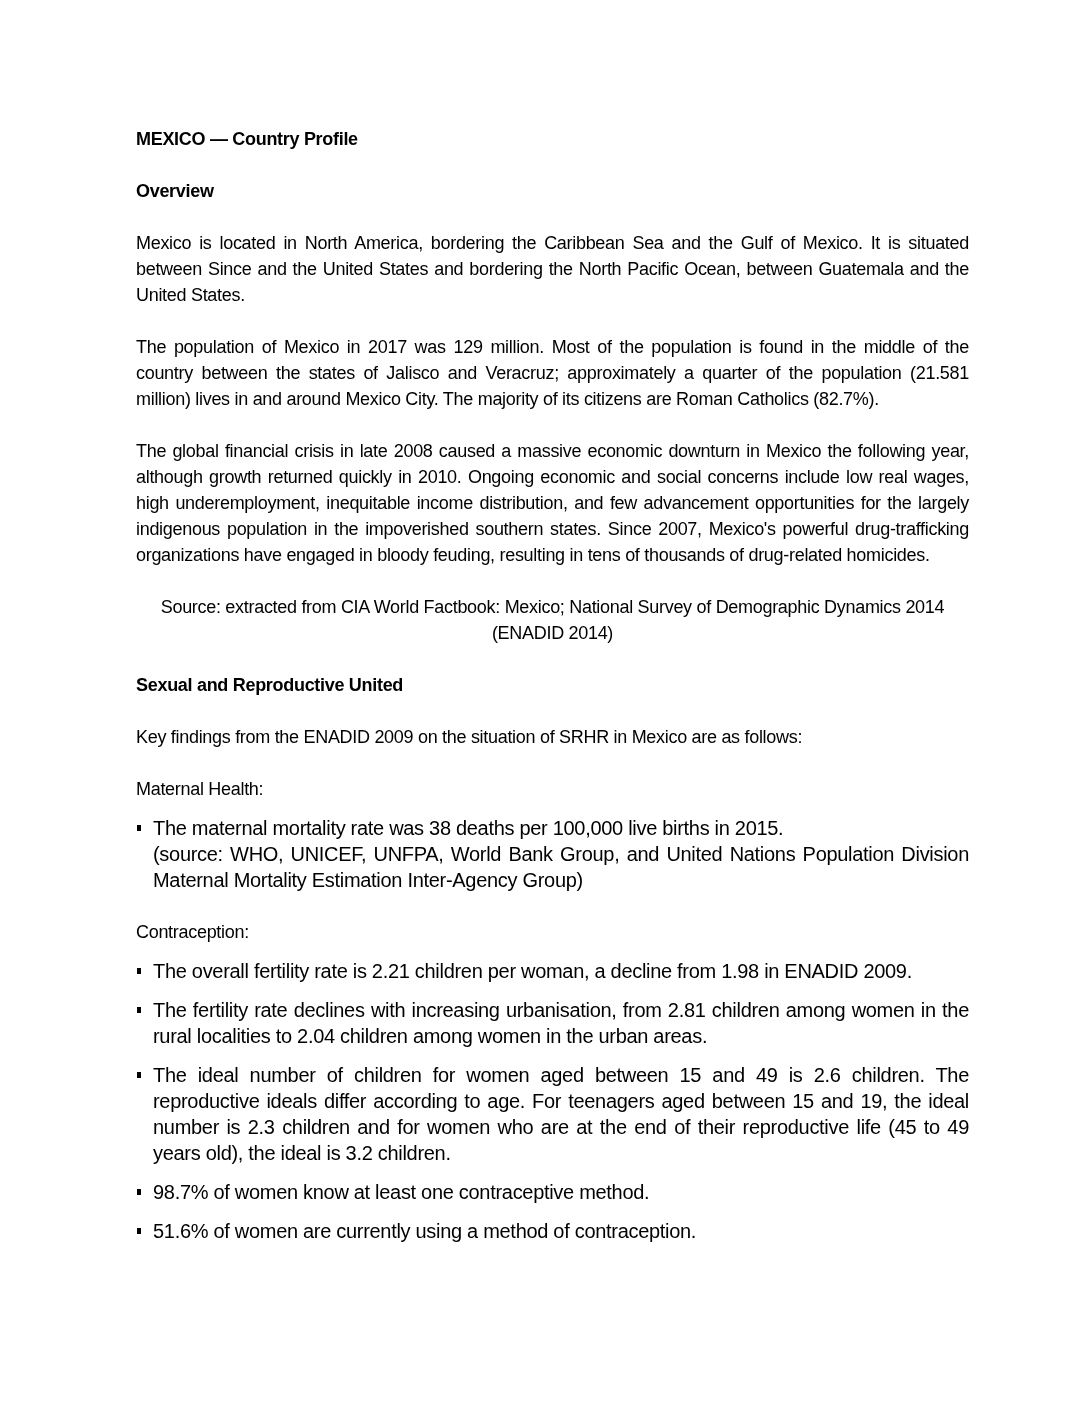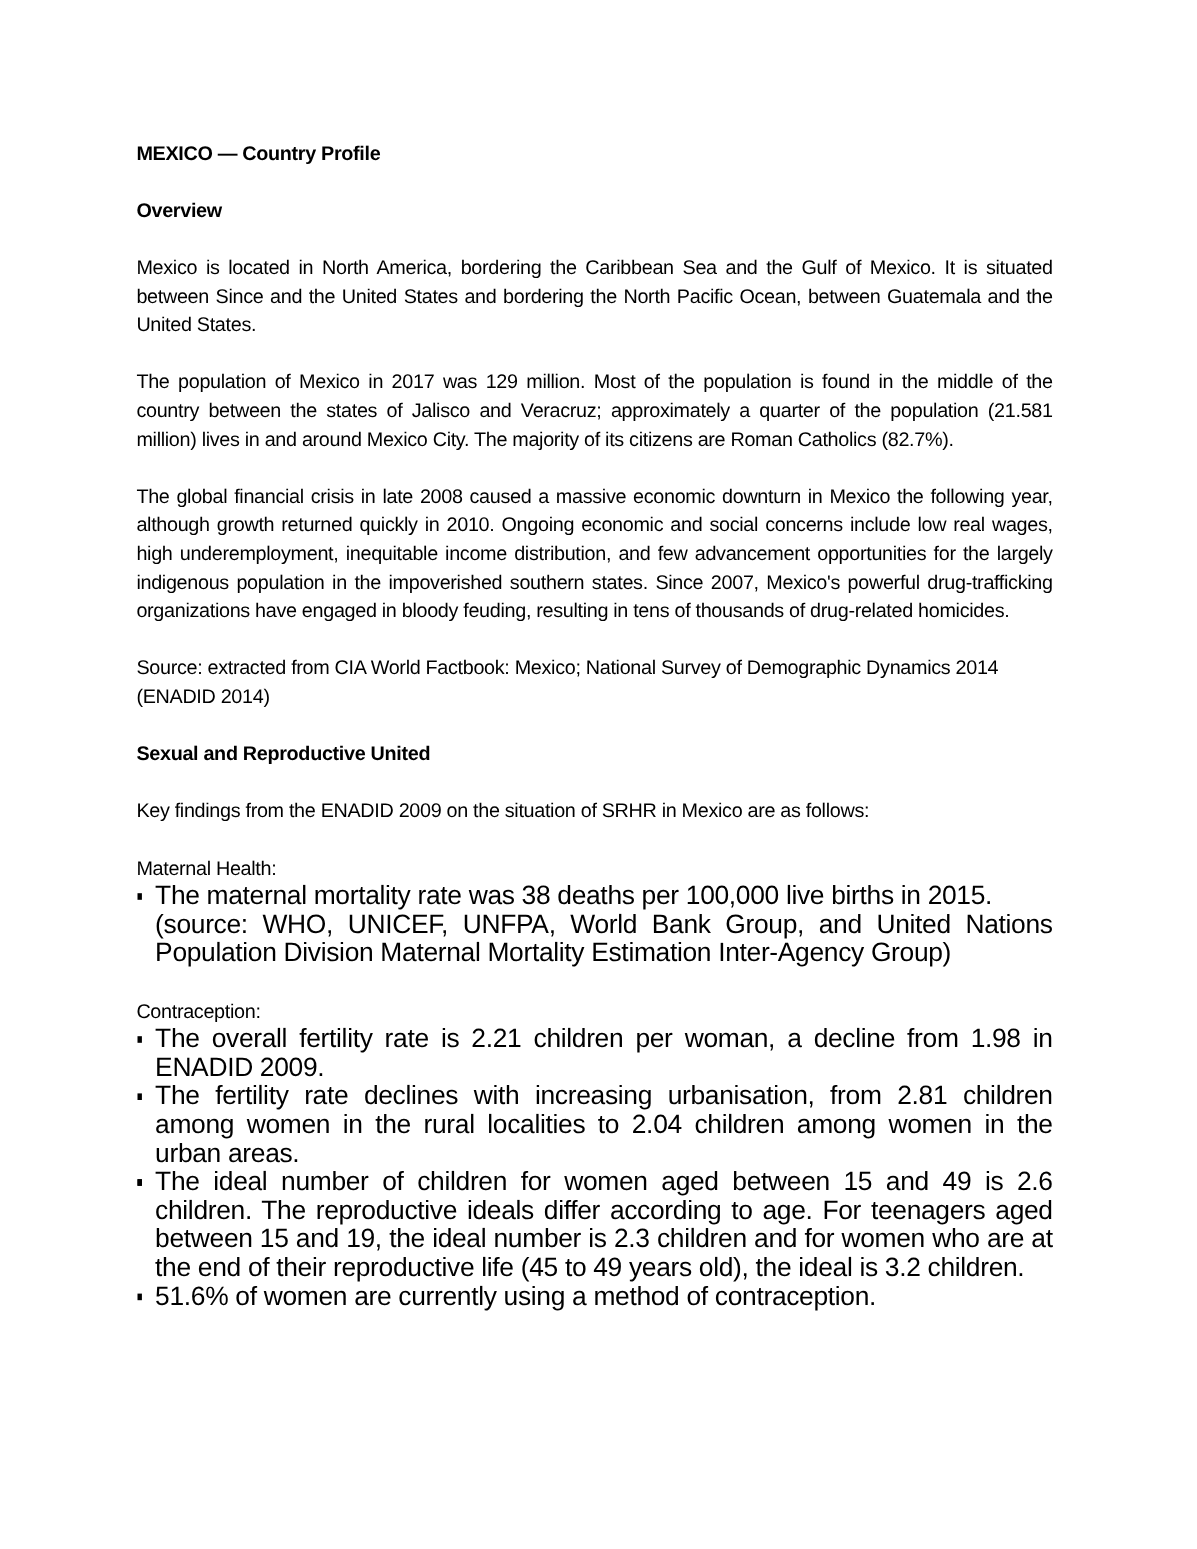--- a/index.html
+++ b/index.html
@@ -1,52 +1,53 @@
 <!DOCTYPE html>
 <html><head>
 <meta charset="utf-8">
 <style>
   html, body { margin: 0; padding: 0; background: #ffffff; }
   body { width: 1088px; height: 1408px; position: relative; overflow: hidden;
          font-family: "Liberation Sans", sans-serif; color: #000; }
-  .page { position: absolute; left: 124px; top: 126px; width: 833px; }
+  .page { position: absolute; left: 136px; top: 126px; width: 833px; }
   .h { font-weight: bold; font-size: 18px; line-height: 26px; margin: 0; letter-spacing: -0.3px; }
   .title { margin-bottom: 26px; }
   .sec { margin-bottom: 26px; }
   p { font-size: 18px; line-height: 26px; margin: 0 0 26px 0; text-align: justify; letter-spacing: -0.3px; }
   .label { margin: 0; }
   ul { list-style: none; margin: 0 0 26px 0; padding: 0; }
-  li { font-size: 24px; line-height: 26px; position: relative; padding-left: 17px; text-align: justify; letter-spacing: -0.3px; }
+  li { font-size: 20px; line-height: 26px; position: relative; padding-left: 17px; text-align: justify; letter-spacing: -0.3px; margin-top: 13px; }
   li .bullet { position: absolute; left: 1px; top: 10px; width: 4px; height: 6px; background: #000; }
   .src { display: block; }
 </style>
 </head>
 <body>
 
 <div class="page">
   <h1 class="h title">MEXICO — Country Profile</h1>
   <h2 class="h sec">Overview</h2>
   <p>Mexico is located in North America, bordering the Caribbean Sea and the Gulf of Mexico. It is situated between Since and the United States and bordering the North Pacific Ocean, between Guatemala and the United States.</p>
   <p>The population of Mexico in 2017 was 129 million. Most of the population is found in the middle of the country between the states of Jalisco and Veracruz; approximately a quarter of the population (21.581 million) lives in and around Mexico City. The majority of its citizens are Roman Catholics (82.7%).</p>
   <p>The global financial crisis in late 2008 caused a massive economic downturn in Mexico the following year, although growth returned quickly in 2010. Ongoing economic and social concerns include low real wages, high underemployment, inequitable income distribution, and few advancement opportunities for the largely indigenous population in the impoverished southern states. Since 2007, Mexico's powerful drug-trafficking organizations have engaged in bloody feuding, resulting in tens of thousands of drug-related homicides.</p>
-  <p style="text-align:left">Source: extracted from CIA World Factbook: Mexico; National Survey of Demographic Dynamics 2014 (ENADID 2014)</p>
+  <p style="text-align:center">Source: extracted from CIA World Factbook: Mexico; National Survey of Demographic Dynamics 2014 (ENADID 2014)</p>
 
   <h2 class="h sec">Sexual and Reproductive United</h2>
   <p>Key findings from the ENADID 2009 on the situation of SRHR in Mexico are as follows:</p>
 
   <p class="label">Maternal Health:</p>
   <ul>
     <li>
       <span class="bullet"></span>
       <span>The maternal mortality rate was 38 deaths per 100,000 live births in 2015.</span>
       <span class="src">(source: WHO, UNICEF, UNFPA, World Bank Group, and United Nations Population Division Maternal Mortality Estimation Inter-Agency Group)</span>
     </li>
   </ul>
 
   <p class="label">Contraception:</p>
   <ul>
     <li><span class="bullet"></span><span>The overall fertility rate is 2.21 children per woman, a decline from 1.98 in ENADID 2009.</span></li>
     <li><span class="bullet"></span><span>The fertility rate declines with increasing urbanisation, from 2.81 children among women in the rural localities to 2.04 children among women in the urban areas.</span></li>
     <li><span class="bullet"></span></li>
     <li><span class="bullet"></span><span>The ideal number of children for women aged between 15 and 49 is 2.6 children. The reproductive ideals differ according to age. For teenagers aged between 15 and 19, the ideal number is 2.3 children and for women who are at the end of their reproductive life (45 to 49 years old), the ideal is 3.2 children.</span></li>
+    <li><span class="bullet"></span><span>98.7% of women know at least one contraceptive method.</span></li>
     <li><span class="bullet"></span><span>51.6% of women are currently using a method of contraception.</span></li>
   </ul>
 </div>
 
 </body></html>

